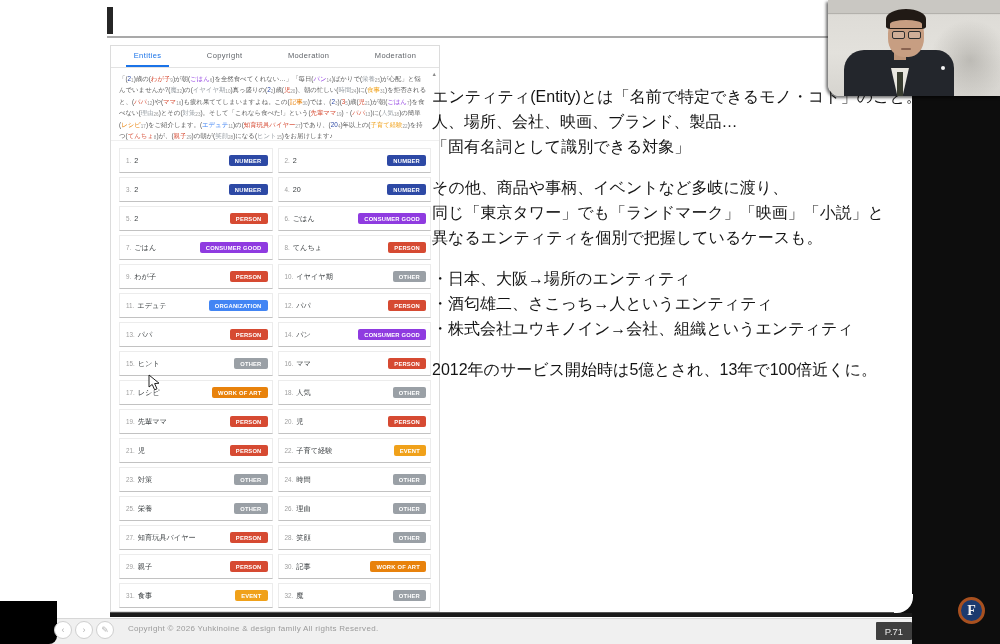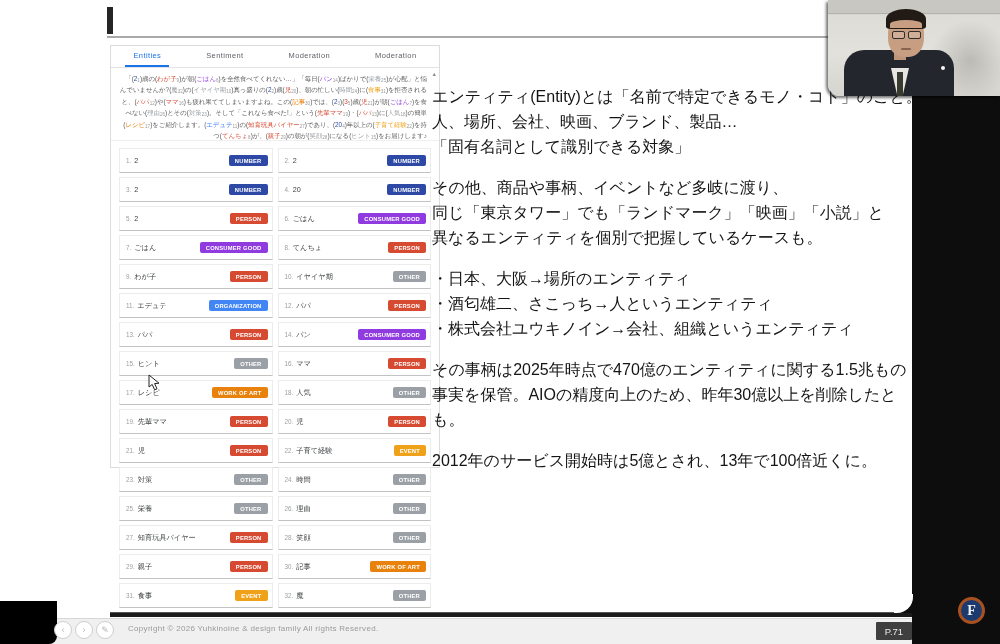--- a/index.html
+++ b/index.html
@@ -5,21 +5,21 @@
   * { margin:0; padding:0; box-sizing:border-box; }
   html,body { width:1000px; height:644px; background:#fff; font-family:"Liberation Sans","DejaVu Sans",sans-serif; overflow:hidden; }
   .screen { position:relative; width:1000px; height:644px; background:#fff; overflow:hidden; }
 
   
   .title-bar-mark { position:absolute; left:107px; top:7px; width:6px; height:27px; background:#262626; }
   .slide-title { position:absolute; left:122px; top:10px; font-size:15.5px; color:#2b2b2b; letter-spacing:0.5px; }
   .title-underline { position:absolute; left:107px; top:36px; width:805px; height:2px; background:#a9a9a9; }
 
   
-  .analyzer { position:absolute; left:110px; top:45px; width:330px; height:423px; background:#fff; border:1px solid #dcdcdc;text-align:right; }
+  .analyzer { position:absolute; left:110px; top:45px; width:330px; height:567px; background:#fff; border:1px solid #dcdcdc; }
   .tabs { height:22px; display:flex; justify-content:space-around; align-items:stretch; border-bottom:1px solid #e3e3e3; }
   .tab { display:flex; align-items:center; padding:0 8px; font-size:7.5px; letter-spacing:0.4px; color:#5f6368; border-bottom:2px solid transparent; cursor:pointer; }
   .tab.active { color:#1a73e8; border-bottom-color:#1a73e8; }
   .annotated { position:relative; height:73px; padding:6px 12px 4px 8px; font-size:6.4px; line-height:9.8px; color:#5a5a5a; border-bottom:1px solid #efefef; overflow:hidden; }
   .annotated .sub { font-size:4.6px; color:#9a9a9a; vertical-align:-0.6px; }
   .scroll-up { position:absolute; right:2px; top:2px; font-size:5.5px; color:#8b8b8b; }
   .entity-grid { padding:7px 8px; display:grid; grid-template-columns:1fr 1fr; column-gap:5px; row-gap:4px; }
   .entity-row { height:25px; background:#fff; border:1px solid #ececec; border-bottom:1px solid #c2c2c2; display:flex; align-items:center; justify-content:space-between; padding:0 4px 0 6px; }
   .entity-left { display:flex; align-items:baseline; gap:3px; }
   .entity-num { font-size:6.3px; color:#9e9e9e; }
@@ -71,21 +71,21 @@
 <body>
 
 <div class="screen">
 
   <div class="title-bar-mark"></div>
   <div class="title-underline"></div>
 
   <div class="analyzer">
     <div class="tabs">
         <div class="tab active">Entities</div>
-        <div class="tab">Sentiment</div>
+        <div class="tab">Copyright</div>
         <div class="tab">Moderation</div>
         <div class="tab">Moderation</div>
       </div>
     <div class="annotated">
       <span id="annotated-text"><span>「(</span><span style="color: rgb(45, 73, 165);">2</span><span class="sub">1</span><span>)歳の(</span><span style="color: rgb(214, 74, 50);">わが子</span><span class="sub">9</span><span>)が朝(</span><span style="color: rgb(143, 59, 224);">ごはん</span><span class="sub">6</span><span>)を全然食べてくれない…」「毎日(</span><span style="color: rgb(143, 59, 224);">パン</span><span class="sub">14</span><span>)ばかりで(</span><span style="color: rgb(154, 160, 166);">栄養</span><span class="sub">25</span><span>)が心配」と悩んでいませんか?(</span><span style="color: rgb(154, 160, 166);">魔</span><span class="sub">32</span><span>)の(</span><span style="color: rgb(154, 160, 166);">イヤイヤ期</span><span class="sub">10</span><span>)真っ盛りの(</span><span style="color: rgb(45, 73, 165);">2</span><span class="sub">2</span><span>)歳(</span><span style="color: rgb(214, 74, 50);">児</span><span class="sub">20</span><span>)、朝の忙しい(</span><span style="color: rgb(154, 160, 166);">時間</span><span class="sub">24</span><span>)に(</span><span style="color: rgb(240, 161, 26);">食事</span><span class="sub">31</span><span>)を拒否されると、(</span><span style="color: rgb(214, 74, 50);">パパ</span><span class="sub">12</span><span>)や(</span><span style="color: rgb(214, 74, 50);">ママ</span><span class="sub">16</span><span>)も疲れ果ててしまいますよね。この(</span><span style="color: rgb(232, 130, 12);">記事</span><span class="sub">30</span><span>)では、(</span><span style="color: rgb(45, 73, 165);">2</span><span class="sub">3</span><span>)(</span><span style="color: rgb(214, 74, 50);">3</span><span class="sub">5</span><span>)歳(</span><span style="color: rgb(214, 74, 50);">児</span><span class="sub">21</span><span>)が朝(</span><span style="color: rgb(143, 59, 224);">ごはん</span><span class="sub">7</span><span>)を食べない(</span><span style="color: rgb(154, 160, 166);">理由</span><span class="sub">26</span><span>)とその(</span><span style="color: rgb(154, 160, 166);">対策</span><span class="sub">23</span><span>)。そして「これなら食べた!」という(</span><span style="color: rgb(214, 74, 50);">先輩ママ</span><span class="sub">19</span><span>)・(</span><span style="color: rgb(214, 74, 50);">パパ</span><span class="sub">13</span><span>)に(</span><span style="color: rgb(154, 160, 166);">人気</span><span class="sub">18</span><span>)の簡単(</span><span style="color: rgb(232, 130, 12);">レシピ</span><span class="sub">17</span><span>)をご紹介します。(</span><span style="color: rgb(66, 133, 244);">エデュテ</span><span class="sub">11</span><span>)の(</span><span style="color: rgb(214, 74, 50);">知育玩具バイヤー</span><span class="sub">27</span><span>)であり、(</span><span style="color: rgb(45, 73, 165);">20</span><span class="sub">4</span><span>)年以上の(</span><span style="color: rgb(240, 161, 26);">子育て経験</span><span class="sub">22</span><span>)を持つ(</span><span style="color: rgb(214, 74, 50);">てんちょ</span><span class="sub">8</span><span>)が、(</span><span style="color: rgb(214, 74, 50);">親子</span><span class="sub">29</span><span>)の朝が(</span><span style="color: rgb(154, 160, 166);">笑顔</span><span class="sub">28</span><span>)になる(</span><span style="color: rgb(154, 160, 166);">ヒント</span><span class="sub">15</span><span>)をお届けします♪</span></span>
       <span class="scroll-up">▲</span>
     </div>
     <div class="entity-grid" id="entity-grid">
         <div class="entity-row">
           <div class="entity-left">
@@ -319,22 +319,20 @@
   <div class="slide-text" id="slide-text">
       <div class="slide-par">エンティティ(Entity)とは「名前で特定できるモノ・コト」のこと。
 人、場所、会社、映画、ブランド、製品…
 「固有名詞として識別できる対象」</div>
       <div class="slide-par">その他、商品や事柄、イベントなど多岐に渡り、
 同じ「東京タワー」でも「ランドマーク」「映画」「小説」と
 異なるエンティティを個別で把握しているケースも。</div>
       <div class="slide-par">・日本、大阪→場所のエンティティ
 ・酒匂雄二、さこっち→人というエンティティ
 ・株式会社ユウキノイン→会社、組織というエンティティ</div>
-      <div class="slide-par">その事柄は2025年時点で470億のエンティティに関する1.5兆もの
-事実を保管。AIOの精度向上のため、昨年30億以上を削除したとも。</div>
       <div class="slide-par">2012年のサービス開始時は5億とされ、13年で100倍近くに。</div>
     </div>
 
   <div class="right-strip"></div>
   <div class="corner-bg"></div>
   <div class="corner-fg"></div>
 
   <div class="footer-strip"></div>
   <div class="black-box-left"></div>
   <div id="nav-buttons">

